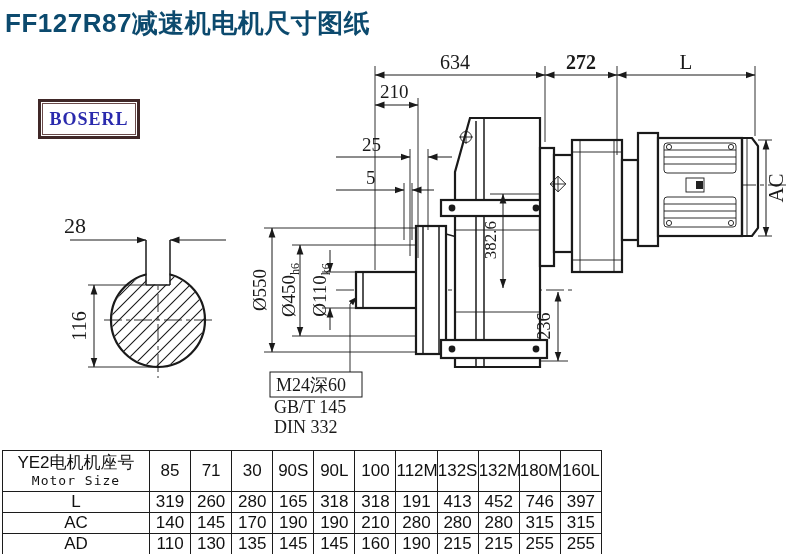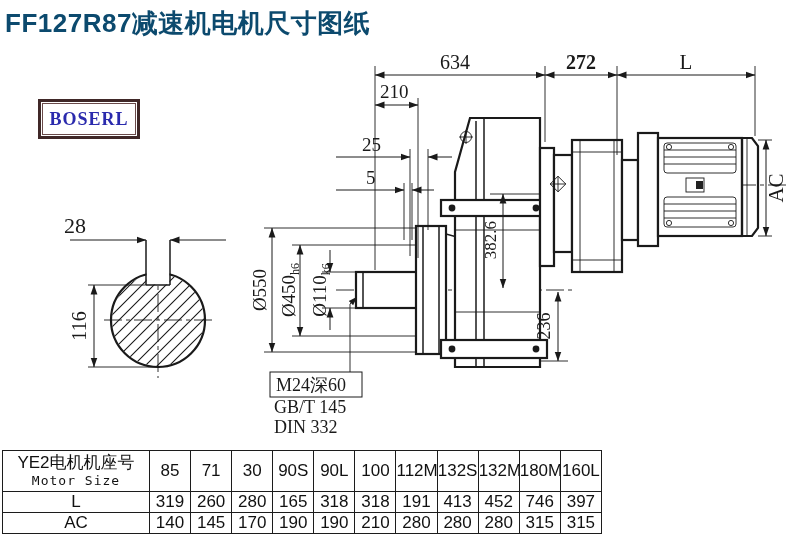--- a/index.html
+++ b/index.html
@@ -251,14 +251,28 @@
         <td>170</td>
         <td>190</td>
         <td>190</td>
         <td>210</td>
         <td>280</td>
         <td>280</td>
         <td>280</td>
         <td>315</td>
         <td>315</td>
       </tr>
+      <tr class="datarow">
+        <td>AD</td>
+        <td>110</td>
+        <td>130</td>
+        <td>135</td>
+        <td>145</td>
+        <td>145</td>
+        <td>160</td>
+        <td>190</td>
+        <td>215</td>
+        <td>215</td>
+        <td>255</td>
+        <td>255</td>
+      </tr>
     </tbody>
   </table>
 
 </body></html>

